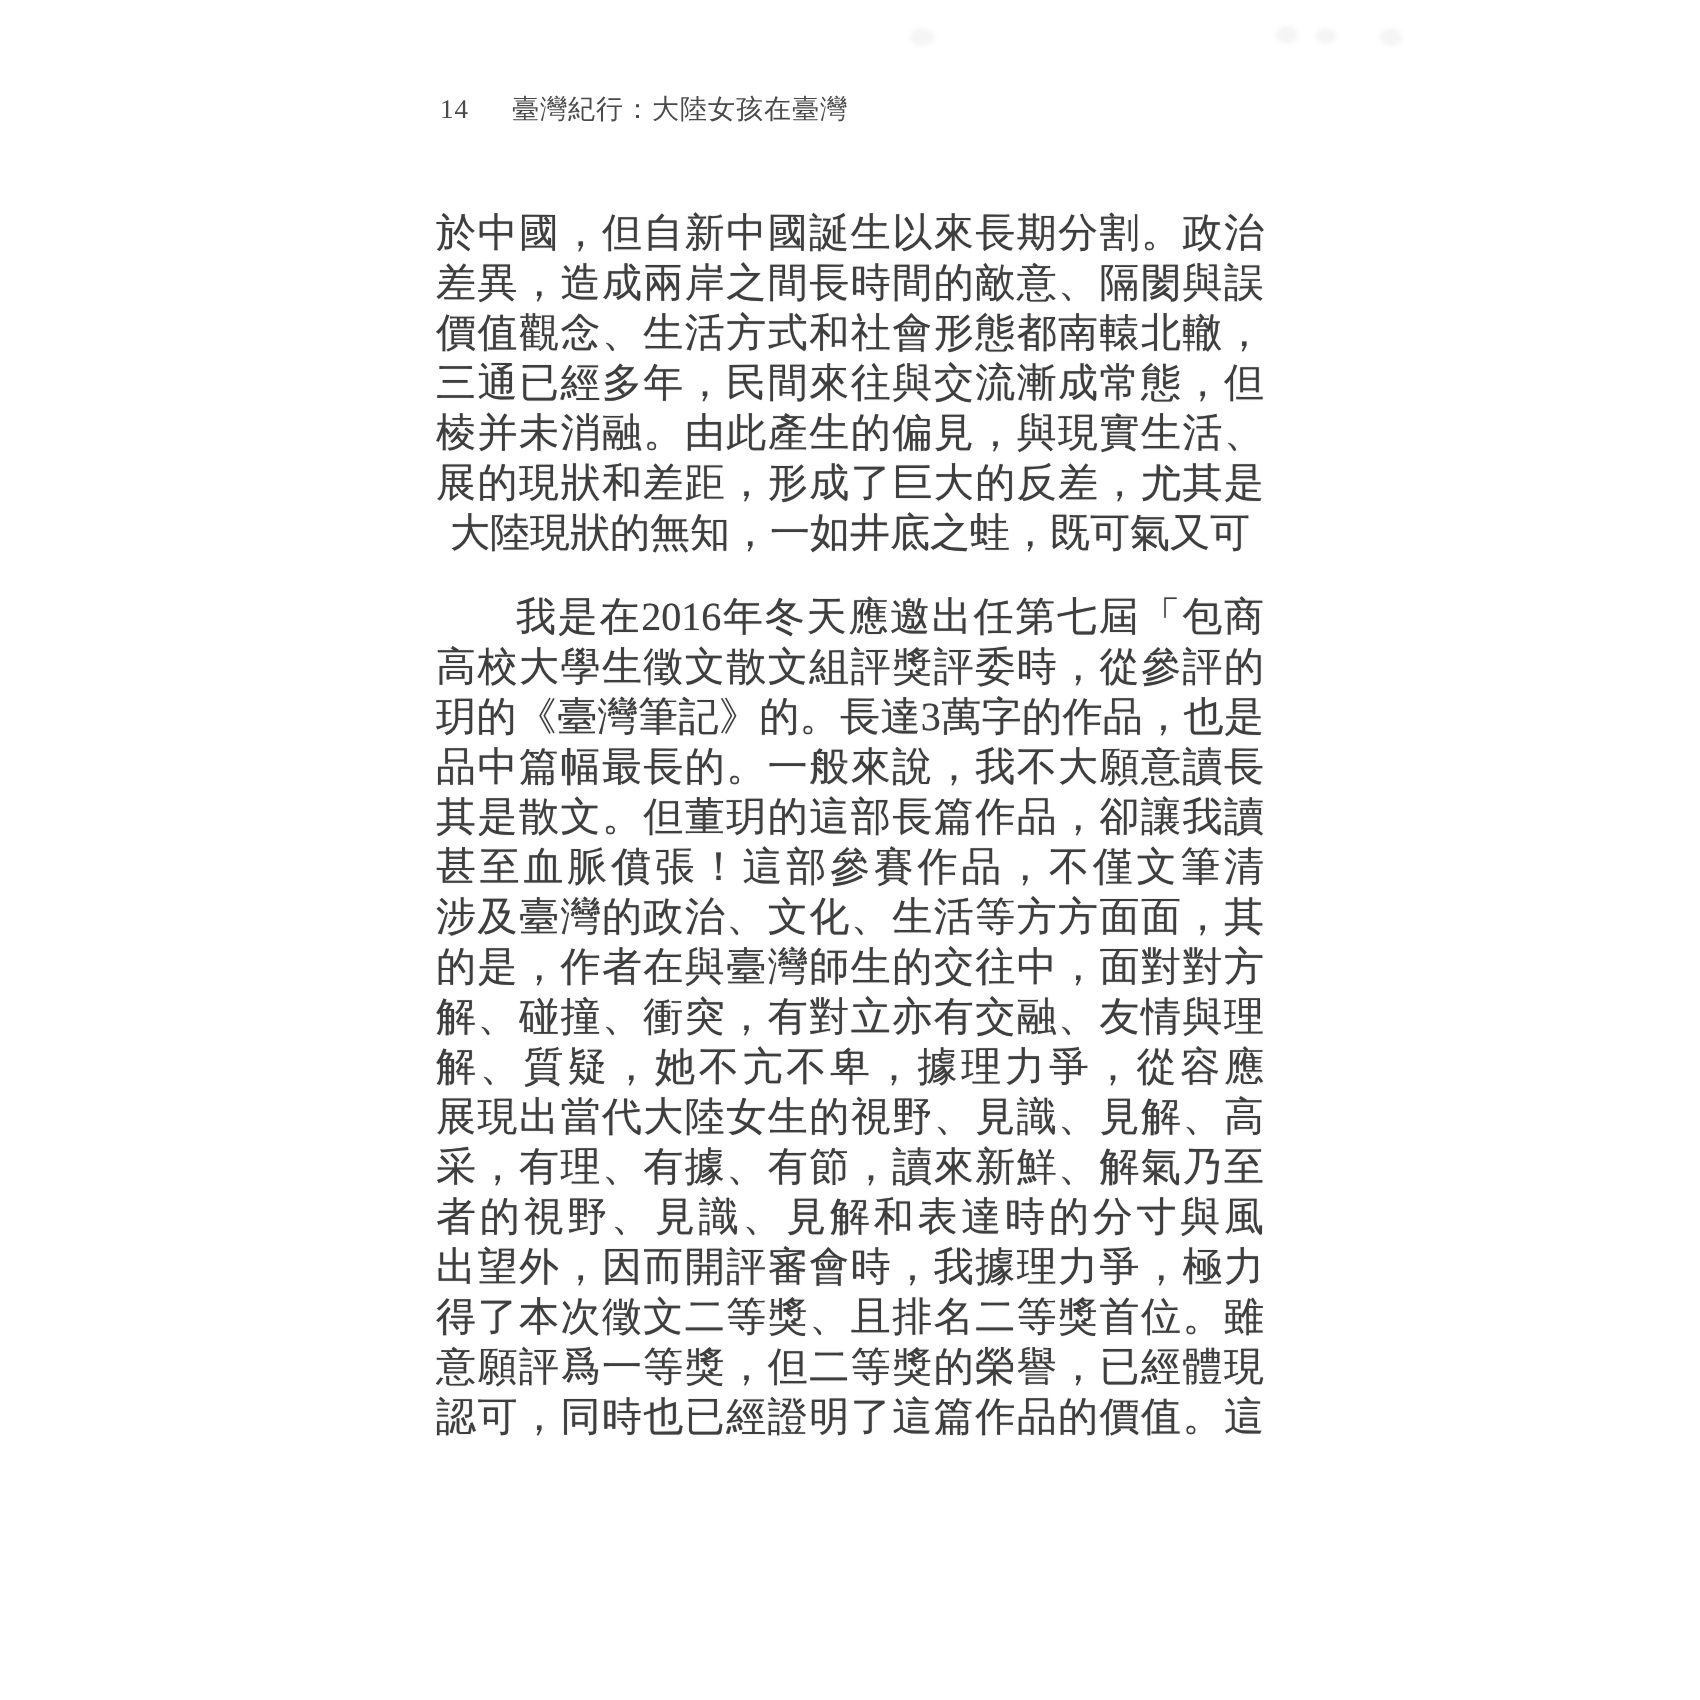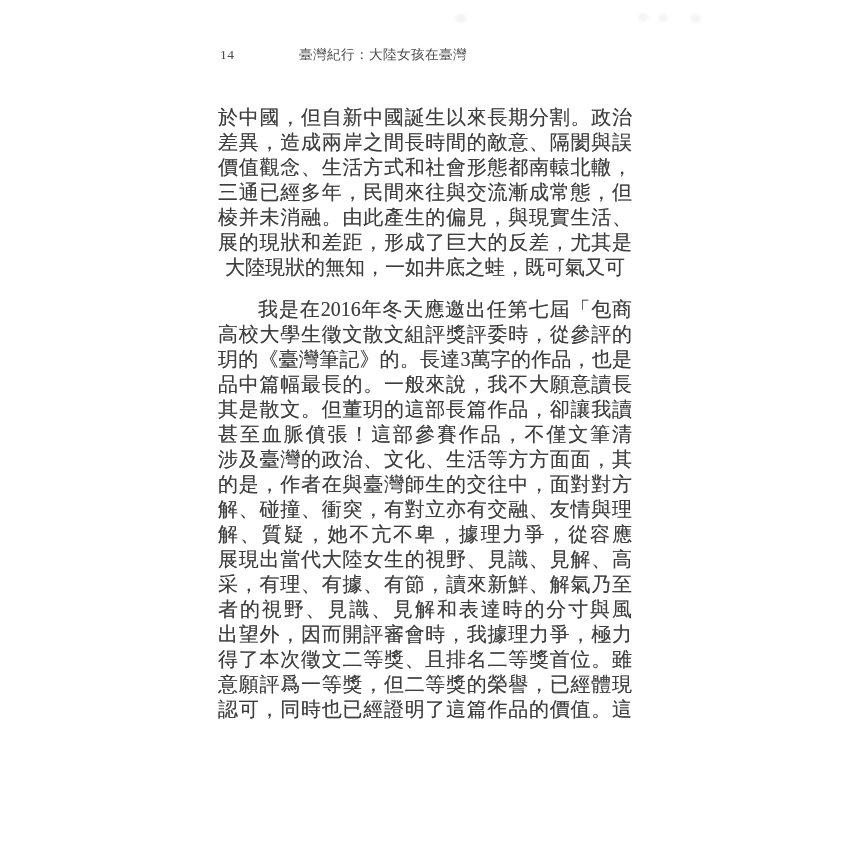--- a/index.html
+++ b/index.html
@@ -21,21 +21,20 @@
     filter: blur(1px);
   }
   .running-header {
     position: absolute;
     left: 220px; top: 46px;
     display: flex;
     align-items: baseline;
     font-size: 13.5px;
     color: #4a4a4a;
     letter-spacing: 0.5px;
-    gap: 43px;
   }
   .page-number { width: 36px; }
   .book-title { letter-spacing: 0.5px; }
   .body-text {
     position: absolute;
     left: 218px; top: 105px;
     width: 414px;
     font-size: 20px;
     line-height: 25px;
     color: #3e3e3e;

